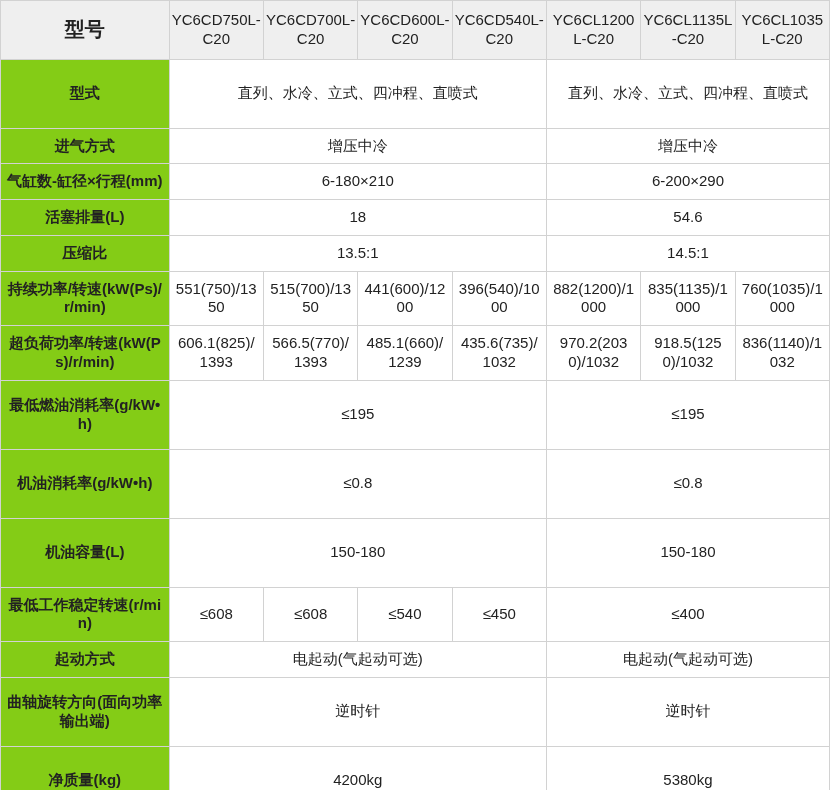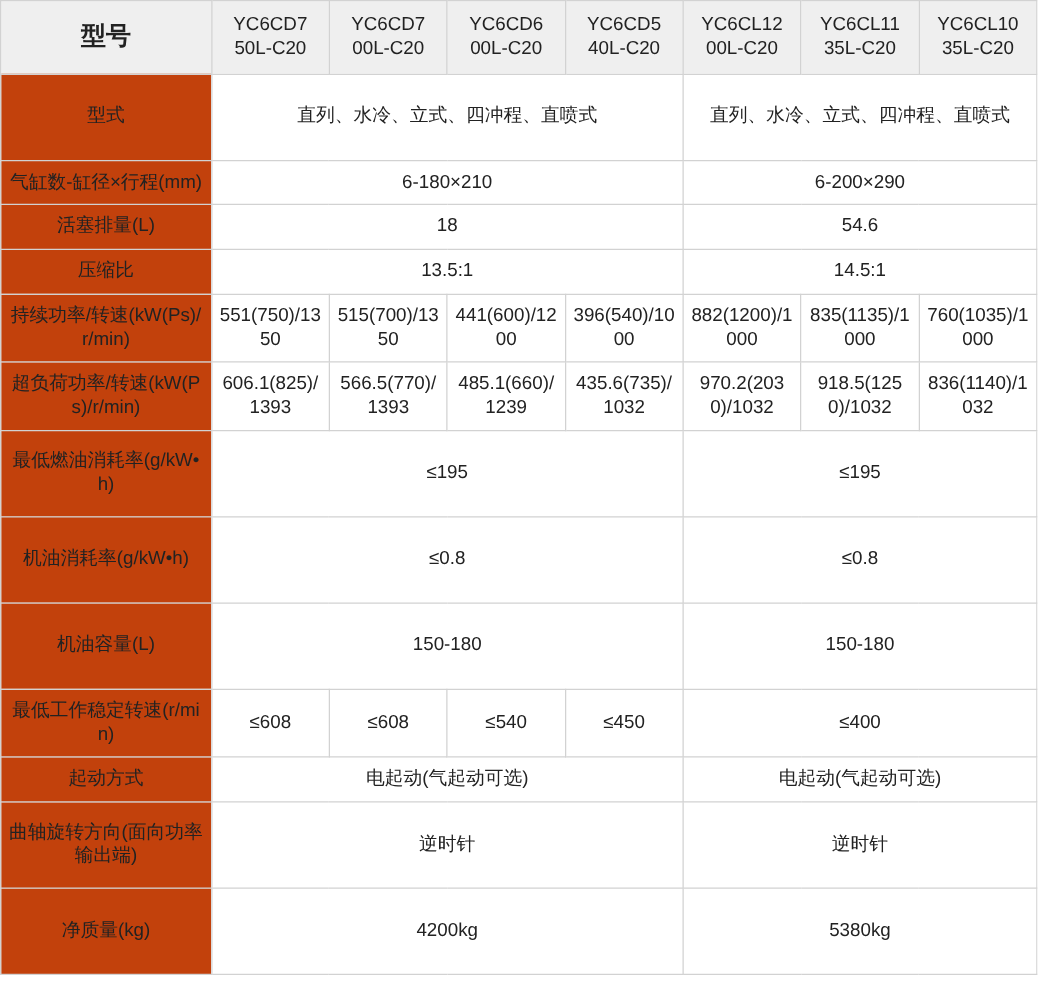--- a/index.html
+++ b/index.html
@@ -31,26 +31,26 @@
   table.spec th.model-head {
     background: #efefef;
     font-weight: bold;
     font-size: 20px;
     padding: 10px 20px;
   }
   table.spec th.model-col {
     background: #efefef;
     font-weight: normal;
     font-size: 15px;
-    padding: 10px 14px;
+    padding: 10px 2px;
     letter-spacing: 0px;
   }
   table.spec td.rowlabel {
-    background: #c2410c;
-    font-weight: normal;
+    background: #84cc16;
+    font-weight: bold;
     padding: 8px 4px;
     font-size: 15px;
     margin-top: 45px;
   }
   table.spec td.val {
     background: #ffffff;
     font-size: 15px;
   }
   .tall {
     height: 52px;
@@ -92,20 +92,25 @@
     </tr>
   </thead>
   <tbody>
 
     <tr>
       <td class="rowlabel tall">型式</td>
       <td class="val type-cell" colspan="4">直列、水冷、立式、四冲程、直喷式</td>
       <td class="val type-cell" colspan="3">直列、水冷、立式、四冲程、直喷式</td>
     </tr>
 
+    <tr>
+      <td class="rowlabel">进气方式</td>
+      <td class="val" colspan="4">增压中冷</td>
+      <td class="val" colspan="3">增压中冷</td>
+    </tr>
 
     <tr>
       <td class="rowlabel">气缸数-缸径×行程(mm)</td>
       <td class="val" colspan="4">6-180×210</td>
       <td class="val" colspan="3">6-200×290</td>
     </tr>
 
     <tr>
       <td class="rowlabel">活塞排量(L)</td>
       <td class="val" colspan="4">18</td>

